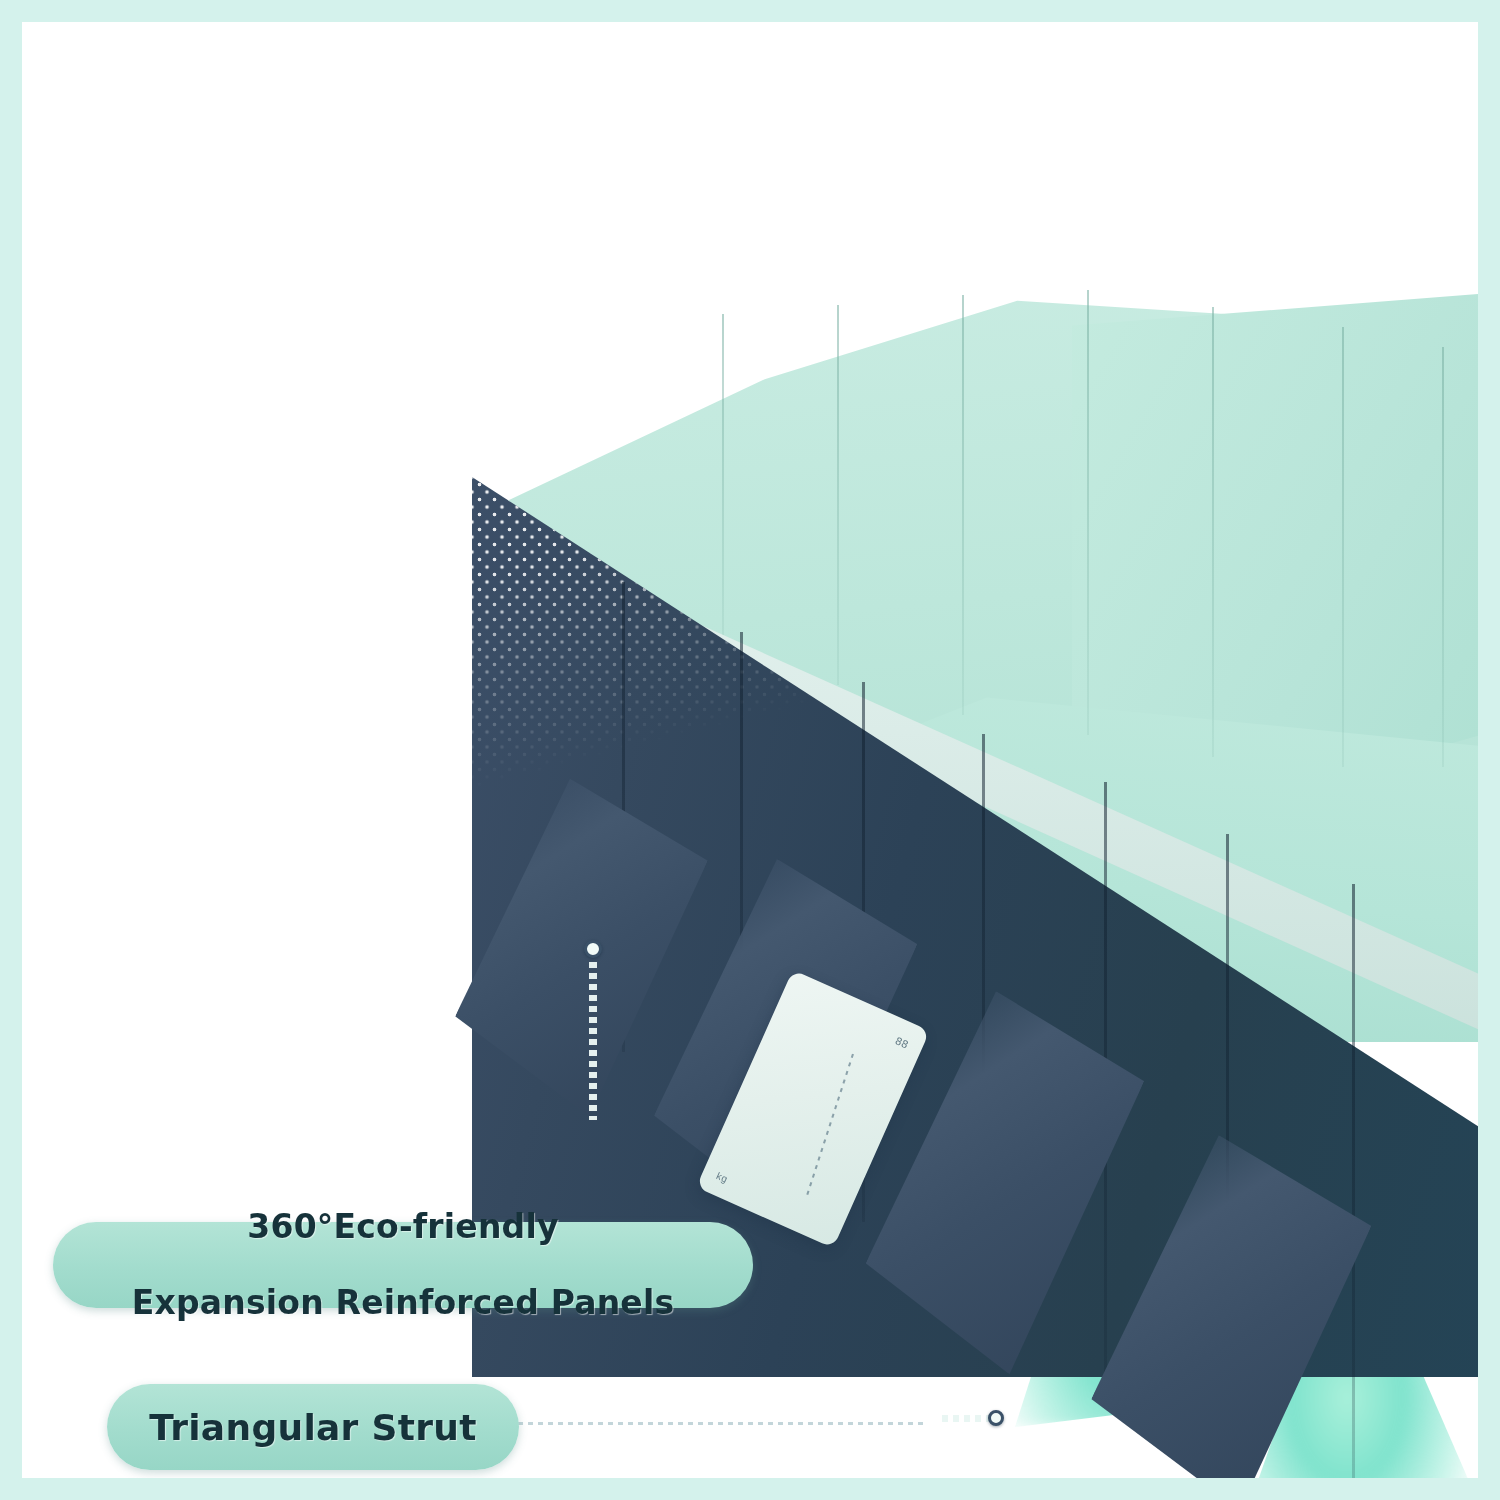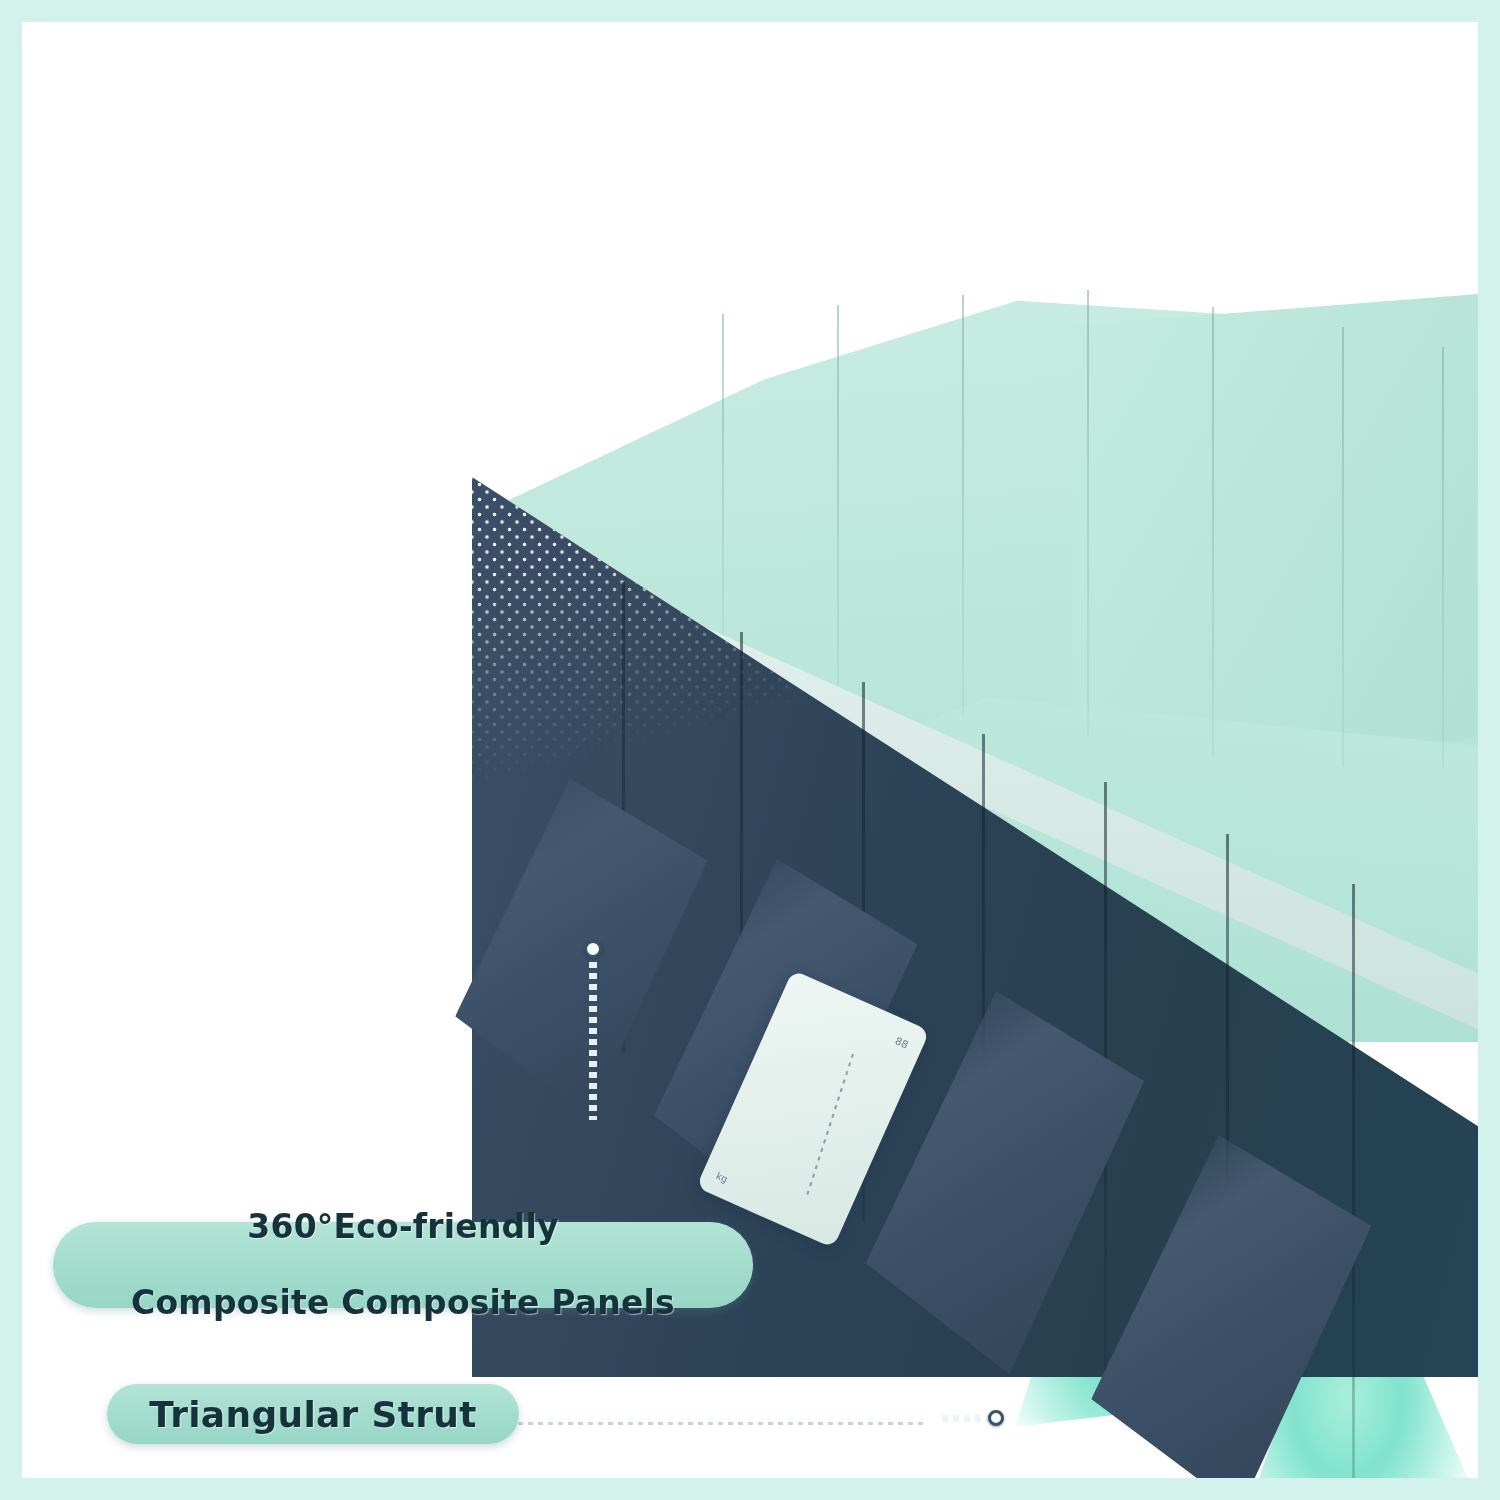--- a/index.html
+++ b/index.html
@@ -216,21 +216,21 @@
   }
   #badge-eco {
     left:31px; top:1200px;
     width:700px; height:86px;
     font-size:33px;
     line-height:1.22;
     letter-spacing:.2px;
   }
   #badge-strut {
     left:85px; top:1362px;
-    width:412px; height:60px;
+    width:412px; height:86px;
     font-size:36px;
     letter-spacing:.3px;
   }
 </style>
 </head>
 <body>
 
 <div id="frame">
   <div id="canvas">
 
@@ -295,21 +295,21 @@
 
       <div class="dotline-h" style="left:920px; top:1393px; width:48px;"></div>
       <div class="marker-ring" style="left:966px; top:1388px; width:16px; height:16px;"></div>
 
       <div class="lead-h" style="left:486px; top:1400px; width:420px;"></div>
     </div>
 
 
     <div class="badge" id="badge-eco">
       <span>360°Eco-friendly</span>
-      <span>Composite Composite Panels</span>
+      <span>Expansion Reinforced Panels</span>
     </div>
 
     <div class="badge" id="badge-strut">
       <span>Triangular Strut</span>
     </div>
 
   </div>
 </div>
 
 </body></html>

